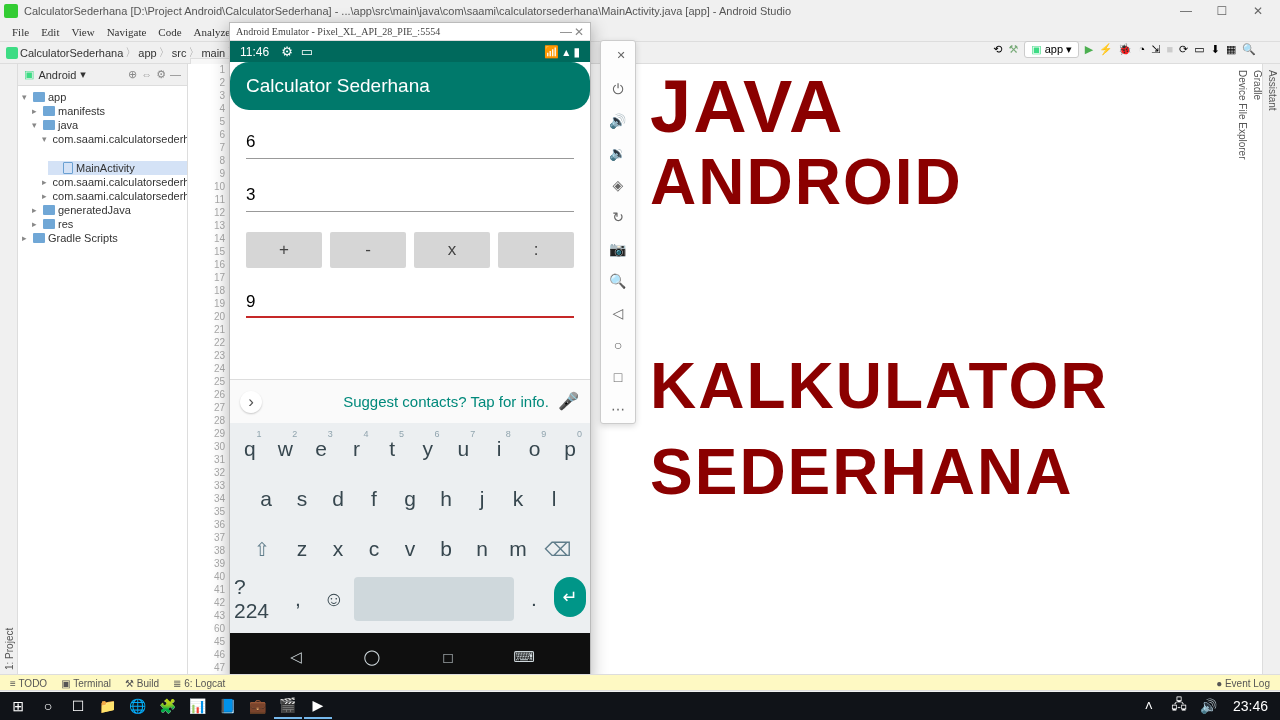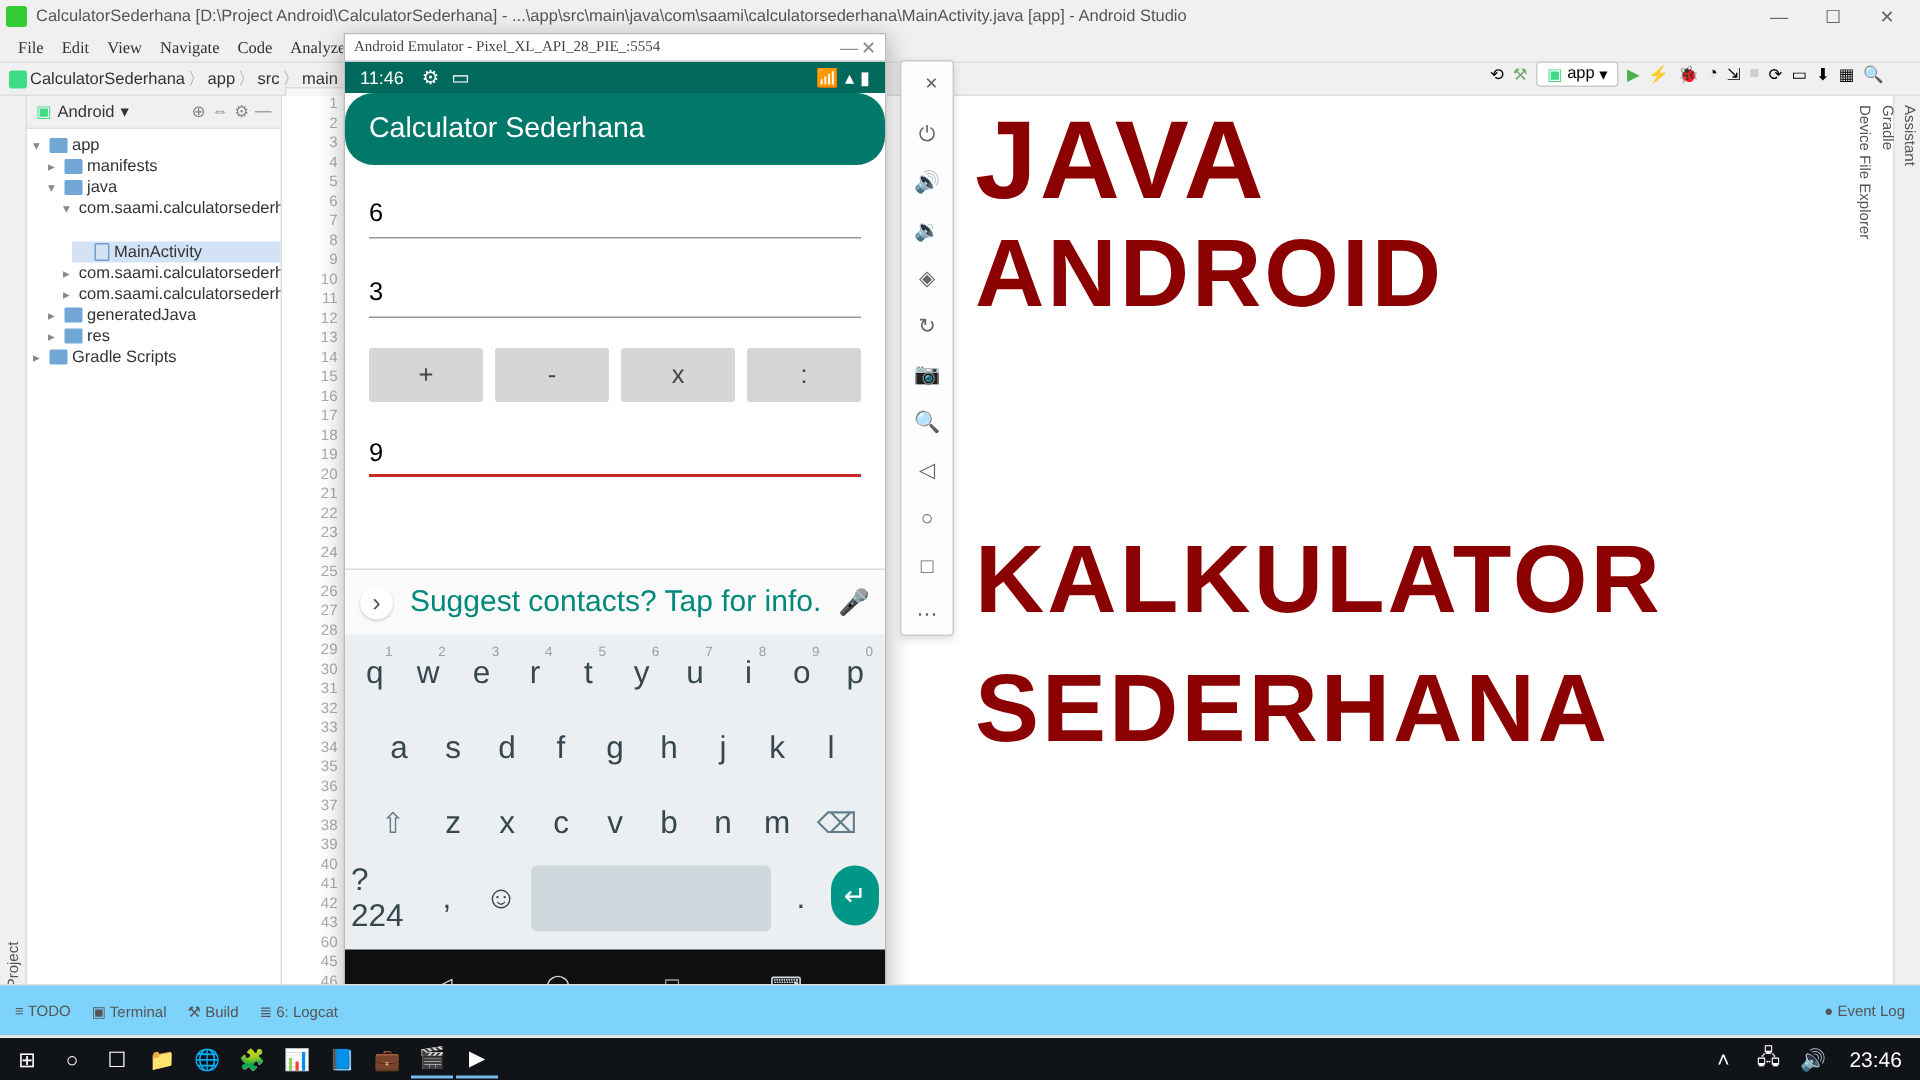--- a/index.html
+++ b/index.html
@@ -82,21 +82,21 @@
 .emu-body { padding:16px; }
 .emu-input { width:100%; border:none; border-bottom:1px solid #999; font-size:17px; padding:6px 0; margin-bottom:20px; outline:none; background:transparent; }
 .emu-input.result { border-bottom:2px solid #c62828; padding-bottom:4px; }
 .emu-btns { display:flex; gap:8px; margin-bottom:18px; }
 .emu-btn { flex:1; height:36px; background:#d6d6d6; border:none; font-size:17px; color:#444; border-radius:2px; cursor:pointer; }
 
 
 .keyboard { position:absolute; bottom:48px; left:0; right:0; background:#eceff1; }
 .kbd-suggest { height:44px; background:#fafafa; display:flex; align-items:center; padding:0 10px; gap:10px; border-top:1px solid #ddd; }
 .kbd-suggest .chev { width:22px; height:22px; border-radius:11px; background:#fff; box-shadow:0 1px 2px rgba(0,0,0,.2); display:flex; align-items:center; justify-content:center; font-size:17px; color:#555; }
-.kbd-suggest .stext { flex:1; text-align:center; color:#00897b; font-size:20px; }
+.kbd-suggest .stext { flex:1; text-align:right; color:#00897b; font-size:15px; }
 .kbd-suggest .mic { font-size:17px; color:#666; }
 .kbd-rows { padding:4px 4px 6px; }
 .kbd-row { display:flex; gap:4px; justify-content:center; margin-bottom:6px; }
 .key { flex:1; max-width:32px; height:44px; display:flex; align-items:center; justify-content:center; font-size:21px; color:#37474f; position:relative; }
 .key sup { position:absolute; top:2px; right:4px; font-size:9px; color:#90a4ae; }
 .key-wide { min-width:44px; }
 .key-space { flex:3; max-width:160px; background:#cfd8dc; border-radius:4px; }
 .key-enter { background:#009688; color:#fff; border-radius:22px; width:40px; height:40px; font-size:18px; }
 .key-shift,.key-bksp { min-width:40px; color:#607d8b; font-size:19px; }
 
@@ -107,21 +107,21 @@
 
 .emu-sidetb { position:absolute; left:600px; top:40px; width:36px; background:#fdfdfd; border:1px solid #ccc; border-radius:3px; padding:4px 0; display:flex; flex-direction:column; align-items:center; gap:12px; box-shadow:0 2px 6px rgba(0,0,0,.15); }
 .emu-sidetb .sbtn { width:20px; height:20px; display:flex; align-items:center; justify-content:center; color:#666; font-size:14px; cursor:pointer; }
 .emu-sidetb .sbtn.close { align-self:flex-end; margin-right:4px; margin-bottom:2px; font-size:11px; }
 
 
 .editor-tabs { position:absolute; left:190px; top:58px; height:22px; display:flex; font-size:11px; }
 .editor-tabs .tab { padding:2px 10px; border:1px solid #ddd; border-bottom:none; background:#f7f7f7; margin-right:2px; display:flex; align-items:center; gap:4px; }
 
 
-.bottom-tools { position:absolute; bottom:28px; left:0; right:0; height:36px; background:#7dd3fc; border-top:1px solid #ddd; display:flex; align-items:center; padding:0 10px; font-size:10px; color:#555; gap:14px; }
+.bottom-tools { position:absolute; bottom:28px; left:0; right:0; height:18px; background:#fef9c3; border-top:1px solid #ddd; display:flex; align-items:center; padding:0 10px; font-size:10px; color:#555; gap:14px; }
 .bottom-tools .spacer { flex:1; }
 .statusbar { position:absolute; bottom:14px; left:0; right:0; height:16px; background:#f0f0f0; border-top:1px solid #ddd; display:flex; align-items:center; padding:0 10px; font-size:10px; color:#555; }
 .statusbar .spacer { flex:1; }
 
 
 .taskbar { position:absolute; bottom:0; left:0; right:0; height:28px; background:#101318; display:flex; align-items:center; padding:0 4px; gap:2px; }
 .taskbar .tb-item { width:28px; height:26px; display:flex; align-items:center; justify-content:center; color:#fff; font-size:14px; }
 .taskbar .tb-item.active { border-bottom:2px solid #76b9ed; }
 .taskbar .tb-spacer { flex:1; }
 .taskbar .tb-clock { color:#fff; font-size:14px; text-align:right; line-height:1.0; padding:0 8px; }

